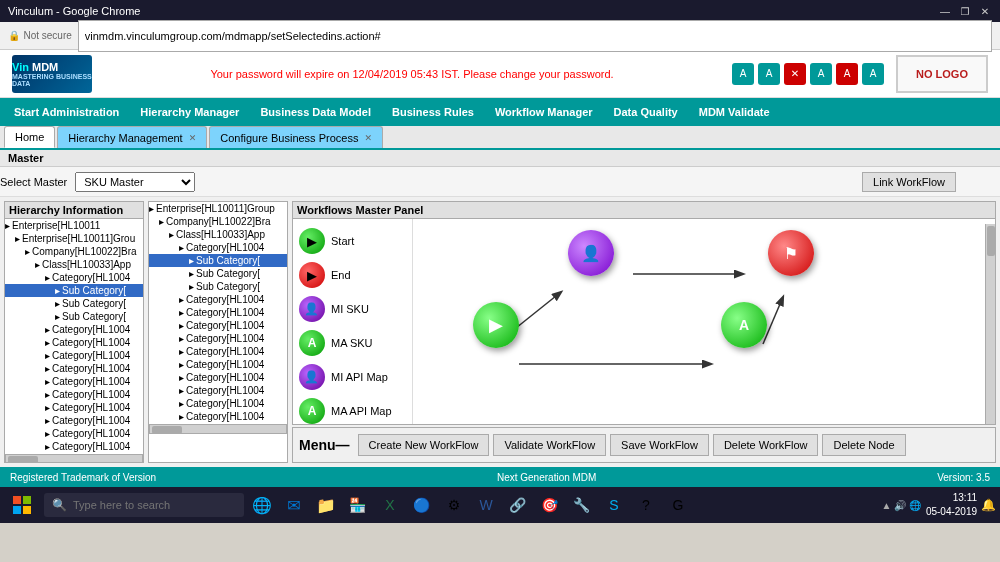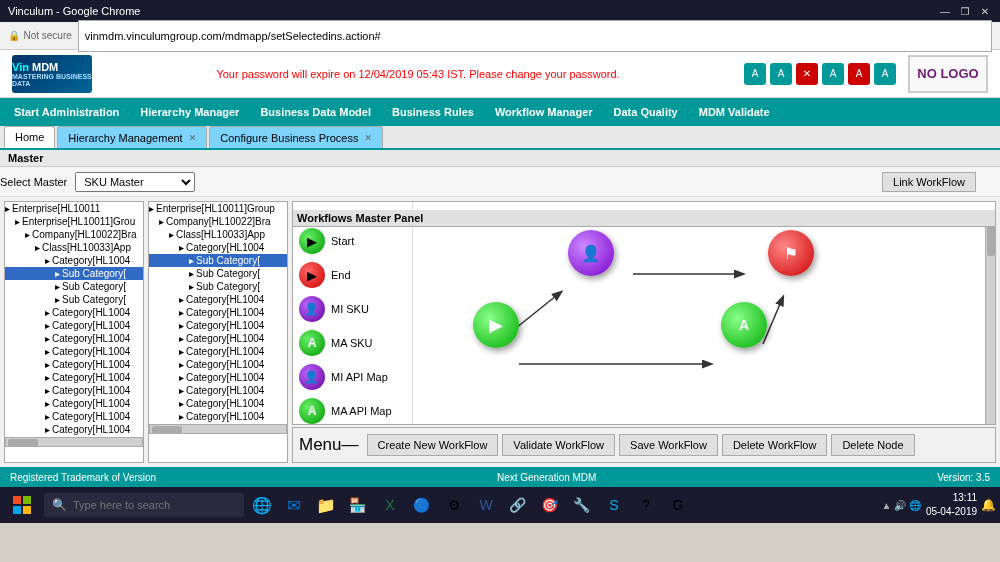--- a/index.html
+++ b/index.html
@@ -68,24 +68,24 @@
     }
     #top-right-icons {
       display: flex; align-items: center; gap: 4px;
     }
     .top-icon-btn {
       width: 22px; height: 22px; border-radius: 3px;
       display: flex; align-items: center; justify-content: center;
       font-size: 10px; color: white; cursor: pointer;
     }
     #no-logo {
-      width: 80px; height: 38px;
+      width: 92px; height: 38px;
       border: 2px solid #ccc;
       display: flex; align-items: center; justify-content: center;
-      font-weight: bold; font-size: 13px; color: #701a75;
+      font-weight: bold; font-size: 11px; color: #b91c1c;
       background: #f9f9f9;
     }
 
     
     #navbar {
       background: #009999;
       height: 28px;
       display: flex;
       align-items: center;
       padding: 0 4px;
@@ -128,21 +128,21 @@
 
     
     #select-master-row {
       background: #f5f5f5;
       height: 30px;
       display: flex;
       align-items: center;
       justify-content: center;
       gap: 8px;
       border-bottom: 1px solid #ddd;
-      padding-right: 16px;
+      padding-right: 36px;
     }
     #select-master-row label { font-size: 11px; }
     #master-select {
       font-size: 11px; padding: 2px 4px; width: 120px;
     }
     #link-workflow-btn {
       margin-left: auto;
       margin-right: 8px;
       padding: 3px 10px;
       background: #e0e0e0;
@@ -218,21 +218,20 @@
       display: flex;
       position: relative;
     }
     #master-panel-title {
       background: #e0e0e0;
       border-bottom: 1px solid #aaa;
       padding: 2px 4px;
       font-size: 11px; font-weight: bold;
       position: absolute; top: 0; left: 0; right: 0;
       z-index: 2;
-      margin-top: 8px;
     }
 
     
     #palette {
       width: 120px;
       min-width: 120px;
       border-right: 1px solid #ddd;
       padding-top: 22px;
       overflow-y: auto;
     }
@@ -290,21 +289,21 @@
       height: 36px;
       border: 1px solid #aaa;
       background: #f0f0f0;
       display: flex;
       align-items: center;
       padding: 0 6px;
       gap: 4px;
       margin-top: 2px;
     }
     #menu-label {
-      font-size: 17px; font-weight: normal;
+      font-size: 14px; font-weight: bold;
       margin-right: 4px;
     }
     .menu-btn {
       padding: 4px 10px;
       background: #e0e0e0;
       border: 1px solid #aaa;
       font-size: 11px;
       cursor: pointer;
     }
 
@@ -443,20 +442,21 @@
     <option>SKU Master</option>
     <option>Product Master</option>
     <option>Vendor Master</option>
   </select>
   <button id="link-workflow-btn" class="menu-btn" style="margin-left: auto;">Link WorkFlow</button>
 </div>
 
 <div id="panels" style="height: 270px; position: relative;">
 
   <div id="hierarchy-panel">
+    <div id="hierarchy-panel-title">Hierarchy Information</div>
     <div id="hierarchy-tree">
         <div class="tree-node">
           <span class="tree-icon">▸</span>
           <span>Enterprise[HL10011</span>
         </div>
         <div class="tree-node">
           <span class="tree-indent"></span>
           <span class="tree-icon">▸</span>
           <span>Enterprise[HL10011]Grou</span>
         </div>

